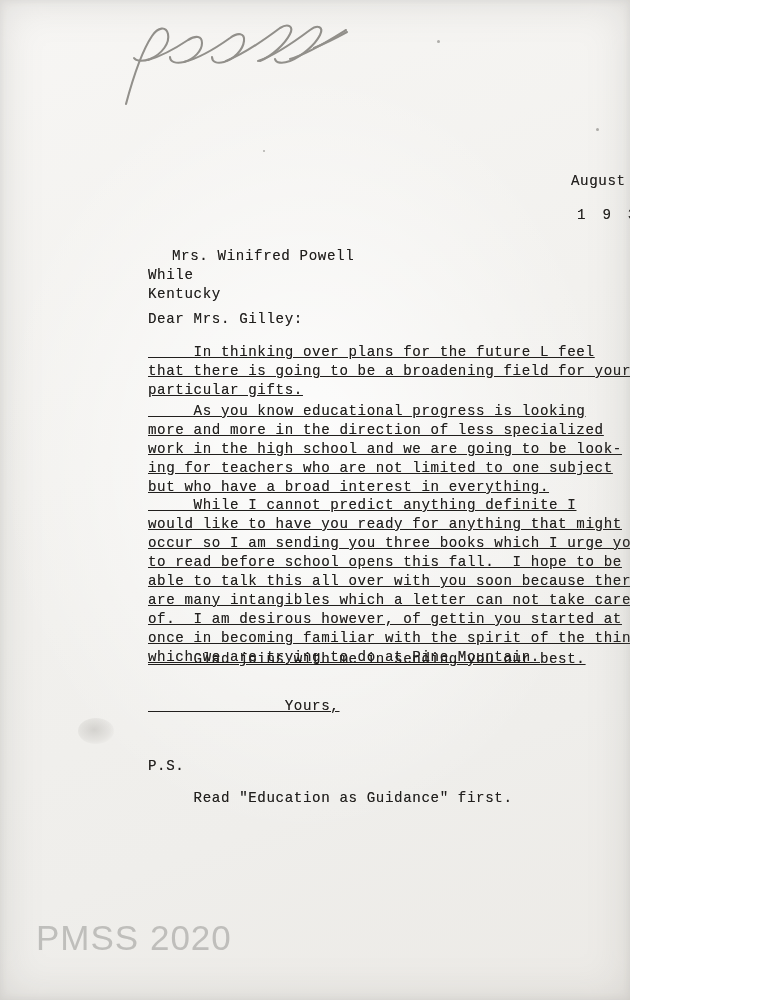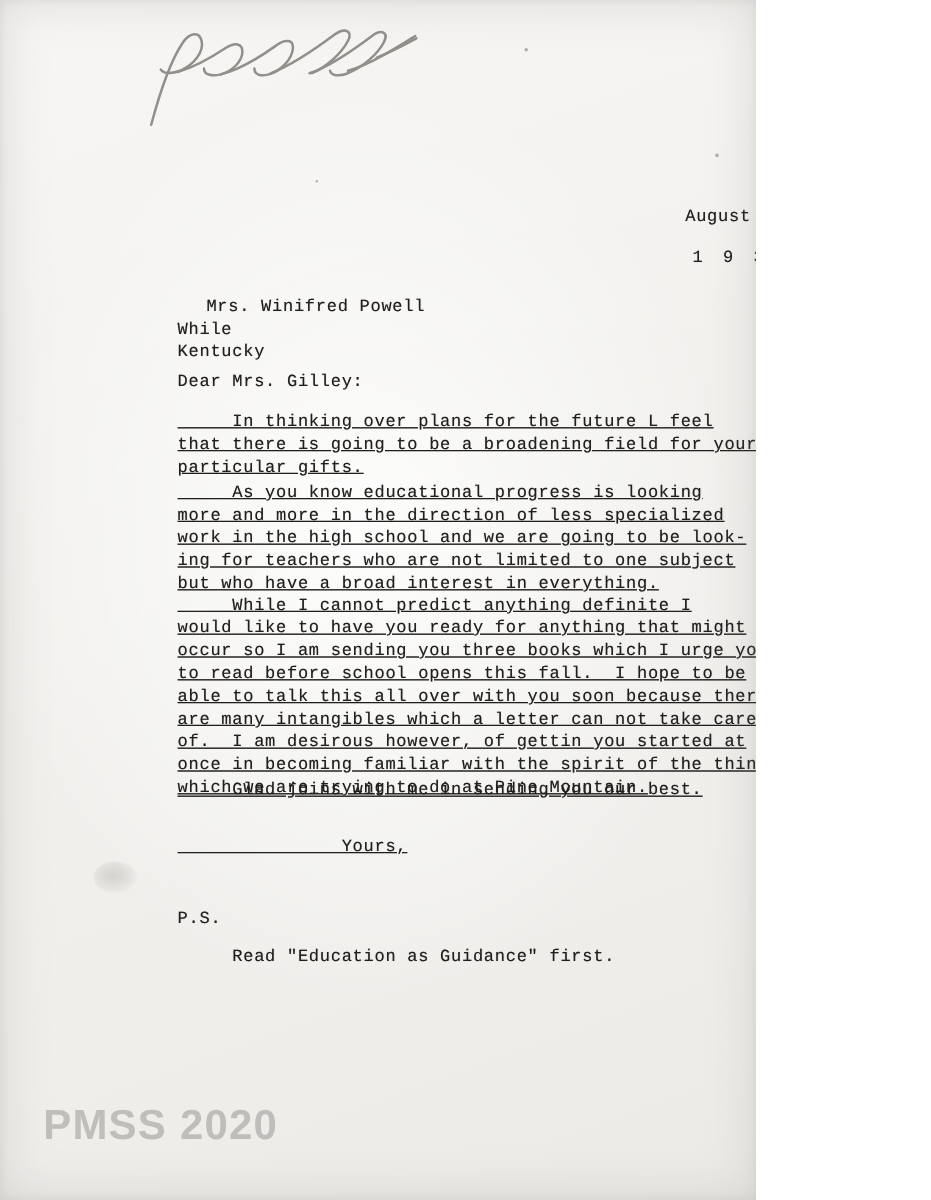--- a/index.html
+++ b/index.html
@@ -98,21 +98,21 @@
   .ps-line { left: 148px; top: 789px; }
 
   .watermark {
     position: absolute;
     left: 36px;
     top: 918px;
     font-family: "Liberation Sans", sans-serif;
     font-size: 35px;
     letter-spacing: 1px;
     color: rgba(120,120,118,0.40);
-    font-weight: 700;
+    font-weight: 400;
     pointer-events: none;
   }
 </style>
 </head>
 <body>
 
 <div class="page">
 
   <div class="paper-texture"></div>
 

